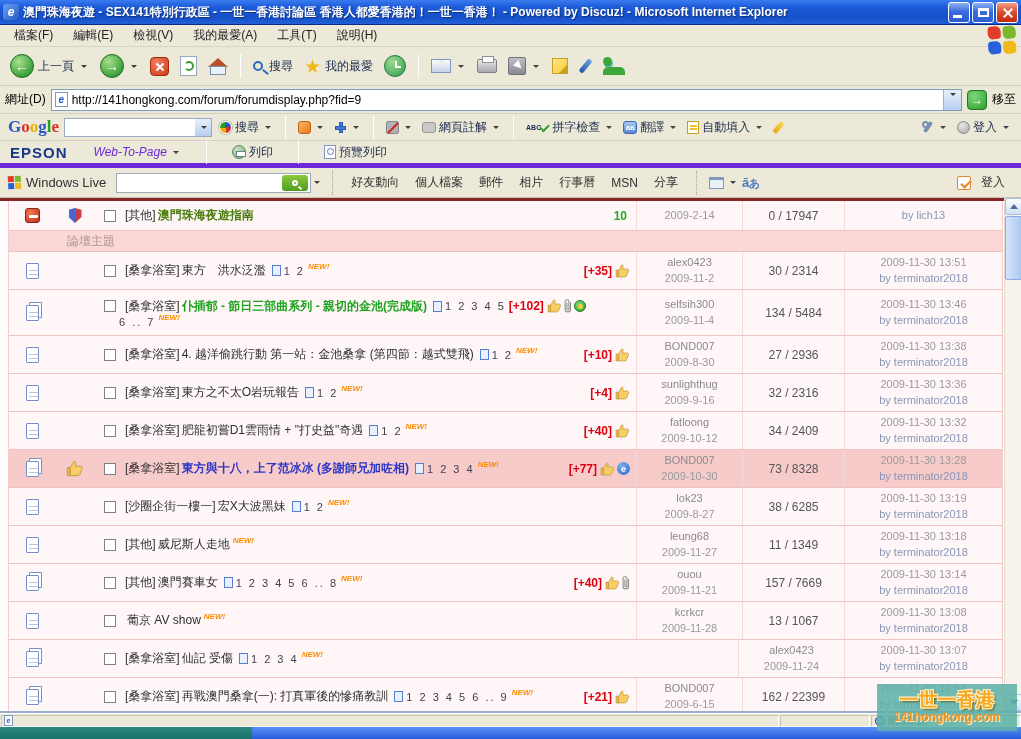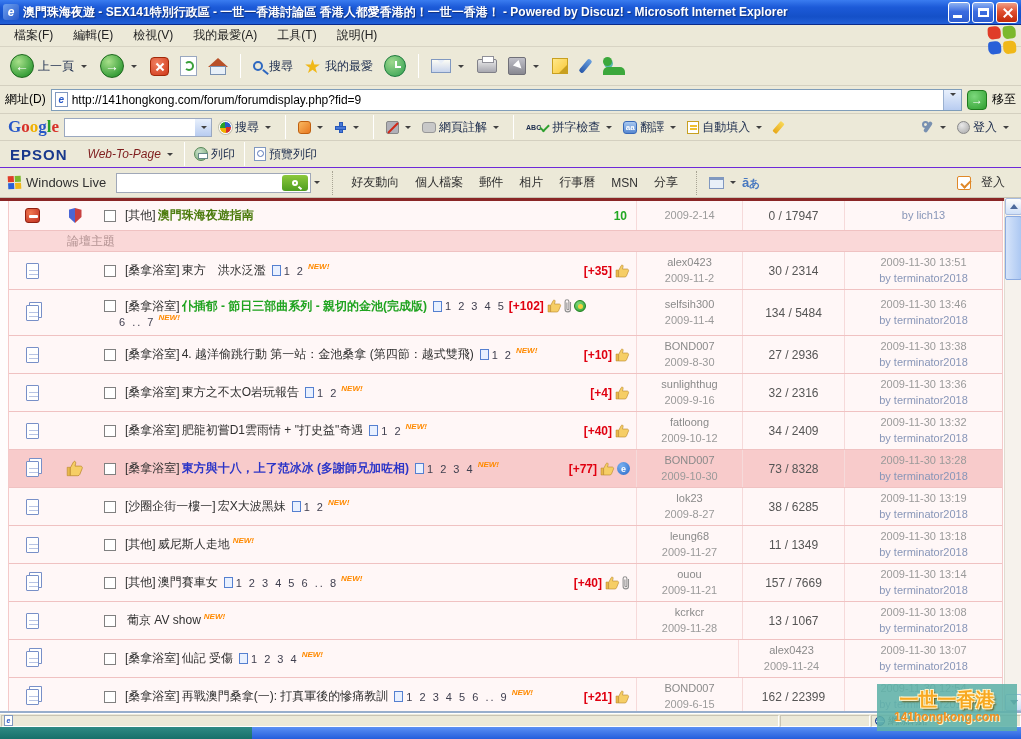--- a/index.html
+++ b/index.html
@@ -81,23 +81,23 @@
   .ic-tr{width:14px;height:13px;background:linear-gradient(180deg,#A8C8F0,#5888D0);border:1px solid #3868B8;border-radius:3px;color:#fff;font-size:8px;font-weight:bold;text-align:center;line-height:12px;}
   .ic-af{width:12px;height:13px;background:#fff;border:1px solid #C8A020;position:relative;}
   .ic-af:after{content:"";position:absolute;left:2px;top:3px;width:7px;height:2px;background:#F0C030;box-shadow:0 3px 0 #F0C030;}
   .ic-hl{width:5px;height:13px;background:linear-gradient(180deg,#F8D858,#E8A818);transform:rotate(40deg);border-radius:1px;margin:0 3px;}
   .ic-wr{width:13px;height:13px;position:relative;}
   .ic-wr i{position:absolute;left:5px;top:0;width:4px;height:12px;background:#7890B0;transform:rotate(35deg);border-radius:2px;}
   .ic-wr b{position:absolute;left:1px;top:0;width:7px;height:7px;border:2px solid #7890B0;border-radius:50%;}
   .ic-gray{width:13px;height:13px;border-radius:50%;background:radial-gradient(circle at 35% 30%,#E8E8E8,#A8A8A8);border:1px solid #888;}
   .gspace{flex:1;}
   
-  .ebar{height:27px;display:flex;align-items:center;background:#ECE9D8;border-bottom:1px solid #6d28d9;padding:0 10px;gap:2px;}
+  .ebar{height:27px;display:flex;align-items:center;background:#ECE9D8;border-bottom:5px solid #6d28d9;padding:0 10px;gap:18px;}
   .ep{color:#18388C;font-weight:bold;font-size:15px;letter-spacing:1px;}
-  .wtp{font-style:italic;color:#7f1d1d;margin-left:16px;}
+  .wtp{font-style:italic;color:#6d28d9;margin-left:6px;}
   .ic-eprint{width:14px;height:14px;border-radius:50%;background:radial-gradient(circle at 35% 30%,#C8E0C8,#78A878);border:1px solid #588858;position:relative;}
   .ic-eprint:after{content:"";position:absolute;left:3px;top:5px;width:8px;height:4px;background:#fff;border:1px solid #688;}
   .ic-eprev{width:12px;height:14px;background:#fff;border:1px solid #8098C0;position:relative;}
   .ic-eprev:after{content:"";position:absolute;left:2px;top:2px;width:5px;height:5px;border:1px solid #5878B8;border-radius:50%;}
   
   .lbar{height:30px;display:flex;align-items:center;background:#ECE9D8;border-bottom:1px solid #C8C4B4;padding:0 8px;}
   .lflag{display:grid;grid-template-columns:6px 6px;grid-template-rows:6px 6px;gap:1px;margin-right:5px;transform:rotate(-3deg);}
   .lbrand{font-size:13px;color:#303030;margin-right:10px;white-space:nowrap;}
   .linput{width:195px;height:20px;background:#fff;border:1px solid #A0A8B8;display:flex;align-items:center;padding:0 2px;}
   .lsbtn{margin-left:auto;width:26px;height:16px;border-radius:3px;background:linear-gradient(180deg,#8CC83C,#4E9E1E);display:flex;align-items:center;justify-content:center;}

